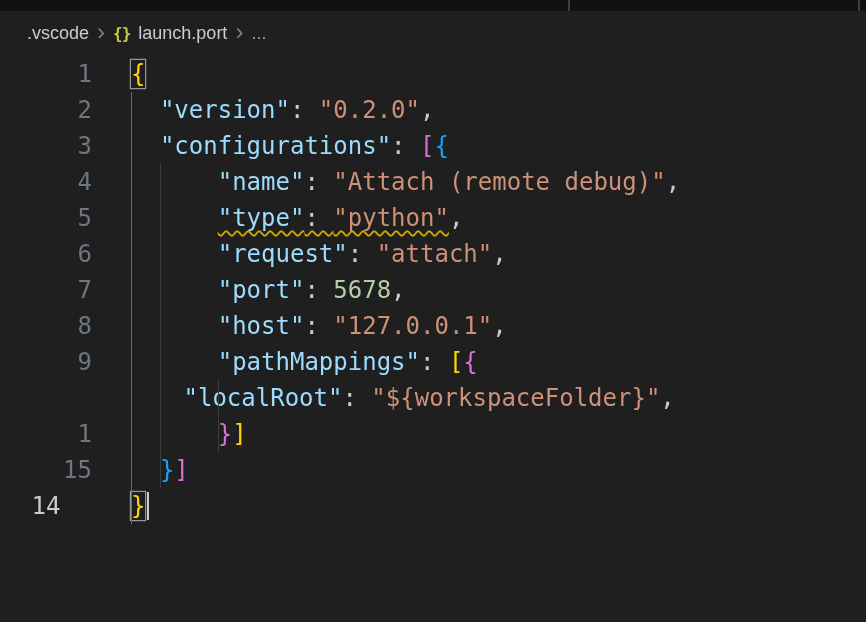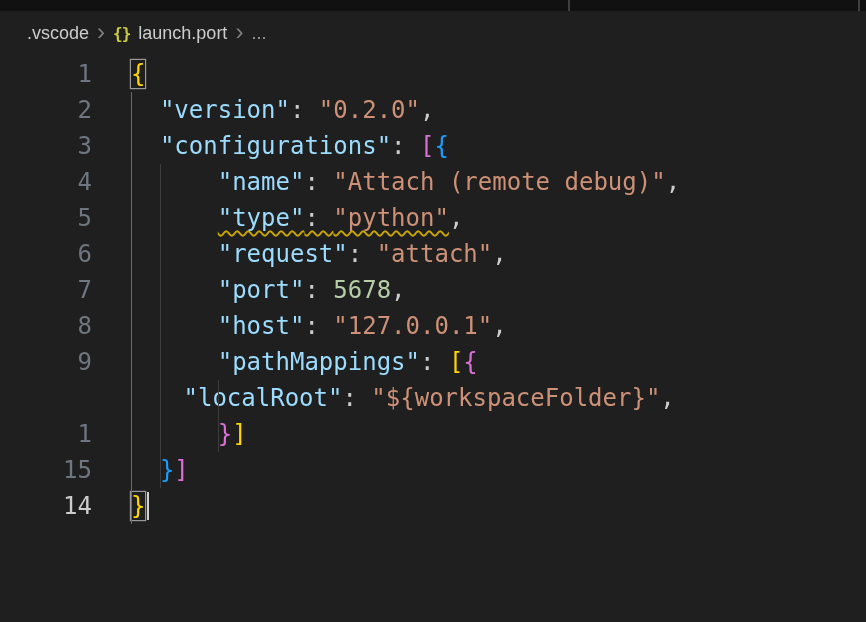--- a/index.html
+++ b/index.html
@@ -29,21 +29,21 @@
 
   .guides { position:absolute; left:131px; top:0; width:500px; height:504px;
     font-family:"DejaVu Sans Mono", monospace; font-size:24px; pointer-events:none; }
   .guide { position:absolute; width:1px; background:var(--c-guide,#3d3d3d); }
   .g-active { left:0; top:36px; height:432px; background:var(--c-guide_active,#6b6b6b); }
   .g2 { left:2ch; top:108px; height:324px; }
   .g6 { left:6ch; top:324px; height:72px; }
 
   .code-row { display:flex; height:36px; line-height:36px; }
   .line-num { width:92px; text-align:right; color:var(--c-lineno,#6e7681); flex:none; cursor:pointer; }
-  .code-row.active .line-num { color:var(--c-lineno_active,#ccc); }
+  .code-row.active .line-num { color:var(--c-lineno_active,#ccc);text-align:center; }
   .line-code { padding-left:39px; white-space:pre; cursor:text; }
 
   .tok-key { color:var(--c-key,#9cdcfe); }
   .tok-str { color:var(--c-str,#ce9178); }
   .tok-num { color:var(--c-num,#b5cea8); }
   .tok-punct { color:var(--c-punct,#cccccc); }
   .tok-b1 { color:var(--c-b1,#ffd700); }
   .tok-b2 { color:var(--c-b2,#da70d6); }
   .tok-b3 { color:var(--c-b3,#179fff); }
 

